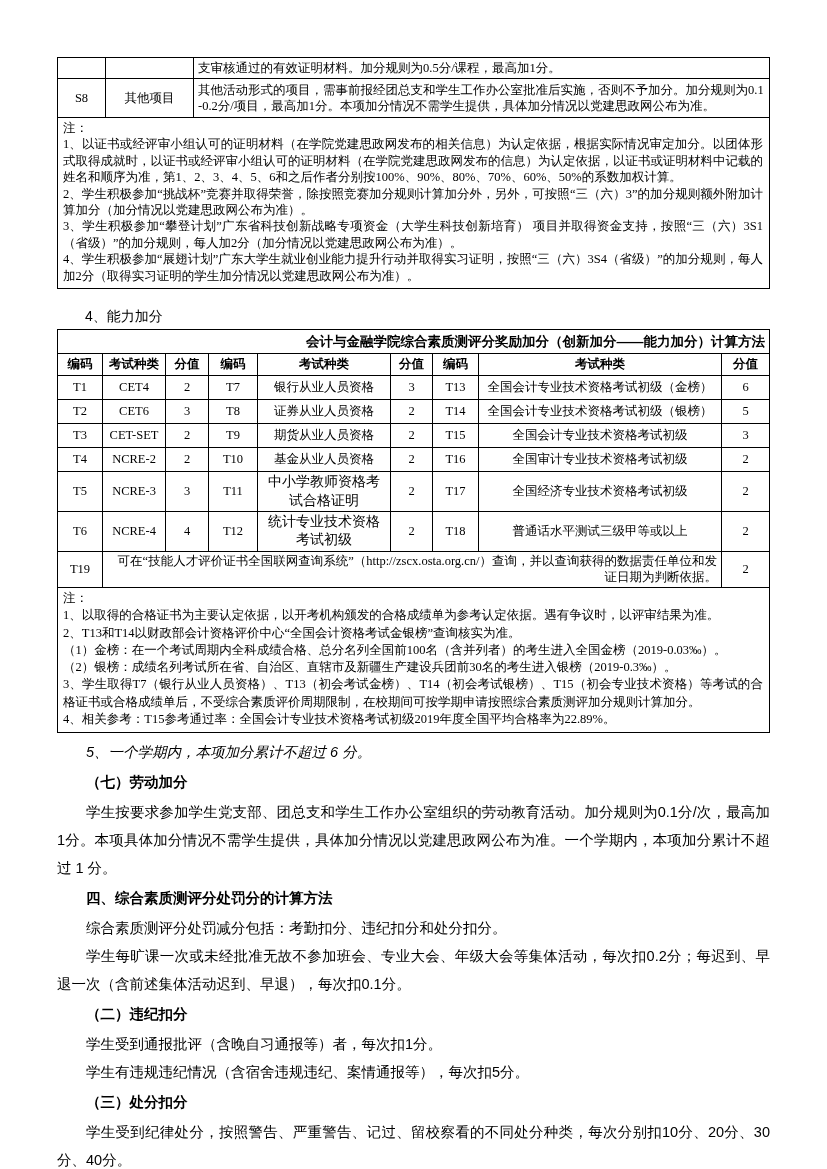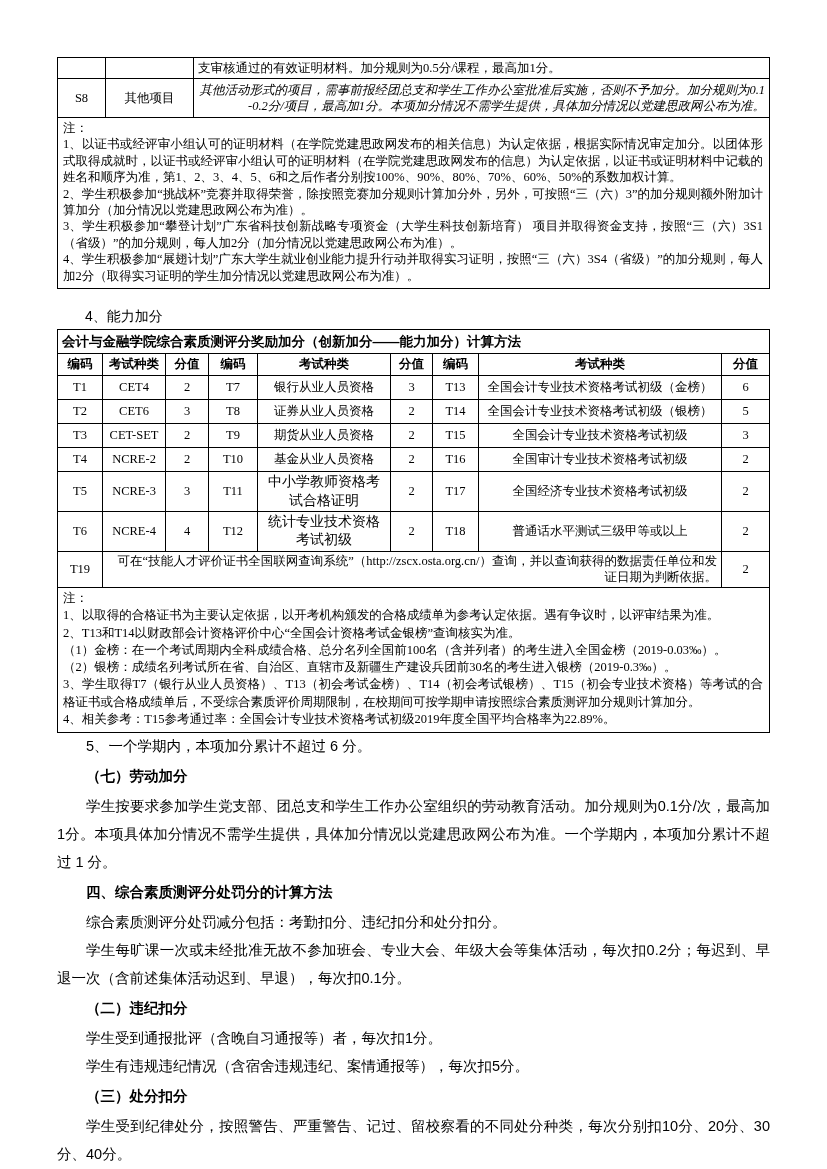--- a/index.html
+++ b/index.html
@@ -10,38 +10,38 @@
     font-family:"Liberation Serif","DejaVu Serif",serif;
     color:#000;
   }
   
   table{border-collapse:collapse;table-layout:fixed;width:713px;padding-left:28px;}
   td{border:1px solid #000;font-size:12.5px;line-height:1.32;padding:1px 4px;
      vertical-align:middle;word-break:break-all;}
   .t1 td.code,.t2 td{text-align:center;}
   .t1 td.cat{text-align:center;}
   .t1 td.desc-left{text-align:left;}
-  .t1 td.desc-center{text-align:right;font-style:italic;}
+  .t1 td.desc-center{text-align:left;}
   .t1 tr.rowA td{height:18px;}
   .t1 tr.rowB td{height:36px;}
   td.notes{height:auto;text-align:justify;padding:2px 6px 4px 5px;line-height:16.4px;}
   td.notes .nline{text-align:justify;}
   .t2 td.title{font-weight:bold;font-size:13.5px;height:21px;
-      font-family:"Liberation Sans","DejaVu Sans",sans-serif;text-align:left;}
+      font-family:"Liberation Sans","DejaVu Sans",sans-serif;text-align:right;}
   .t2 tr.hdr td{font-weight:bold;height:19px;}
   .t2 tr.data td{height:21px;}
   .t2 td.small{font-size:14px;}
   .t2 td.left{text-align:right;}
   .t2 td.notes{line-height:17.3px;}
   
   .h-plain{font-family:"Liberation Sans","DejaVu Sans",sans-serif;font-size:14px;
       padding-left:2em;margin:17px 0 3px 0;line-height:20px;}
   .body-line{font-family:"Liberation Sans","DejaVu Sans",sans-serif;font-size:14.5px;
       line-height:27px;text-indent:2em;margin:0;}
-  .body-line.first-gap{}
+  .body-line.first-gap{margin-top:6px;font-style:italic;}
   .h-bold{font-family:"Liberation Sans","DejaVu Sans",sans-serif;font-size:14.5px;
       font-weight:bold;line-height:27px;padding-left:2em;margin:3px 0 2px 0;}
   p.body-para{font-family:"Liberation Sans","DejaVu Sans",sans-serif;font-size:14.5px;
       line-height:28px;text-indent:2em;text-align:justify;margin:0;}
 </style>
 </head>
 <body>
 
 <div class="page">
 

